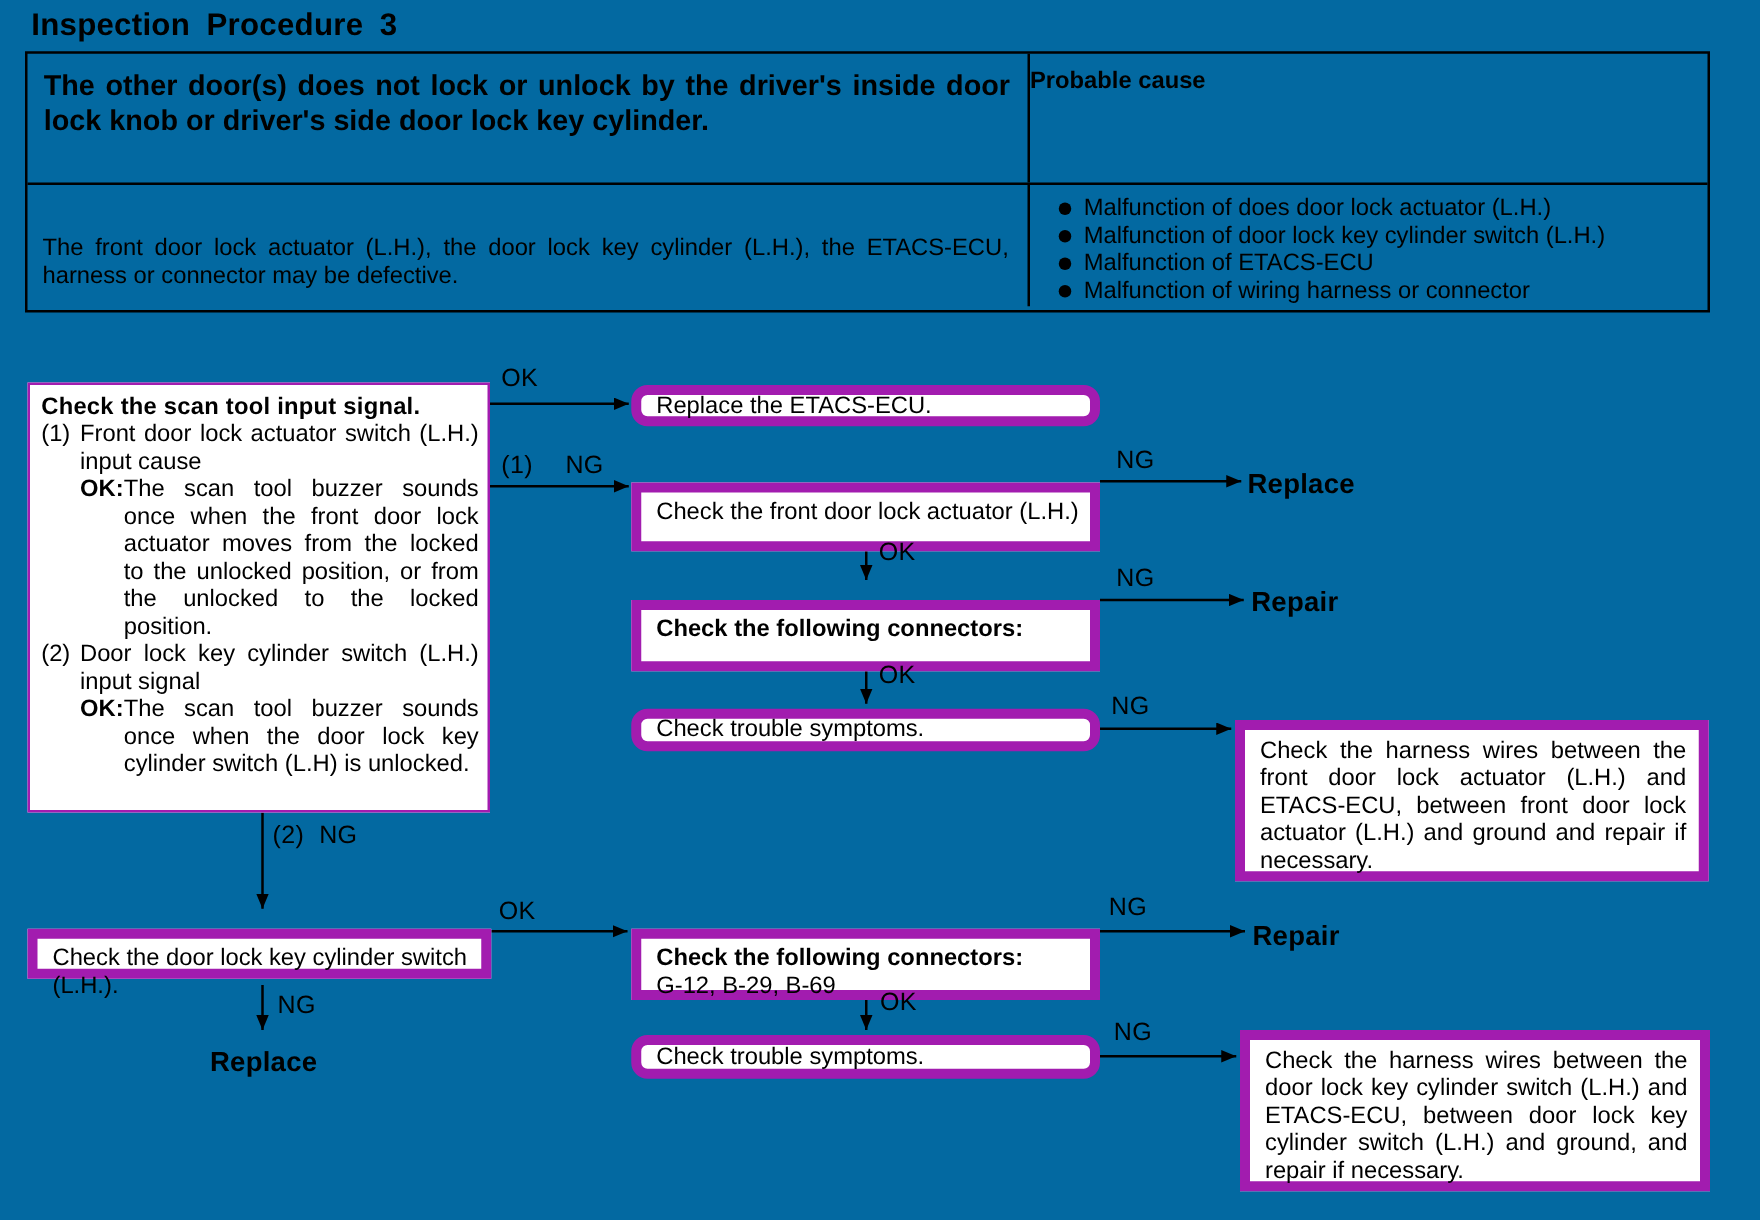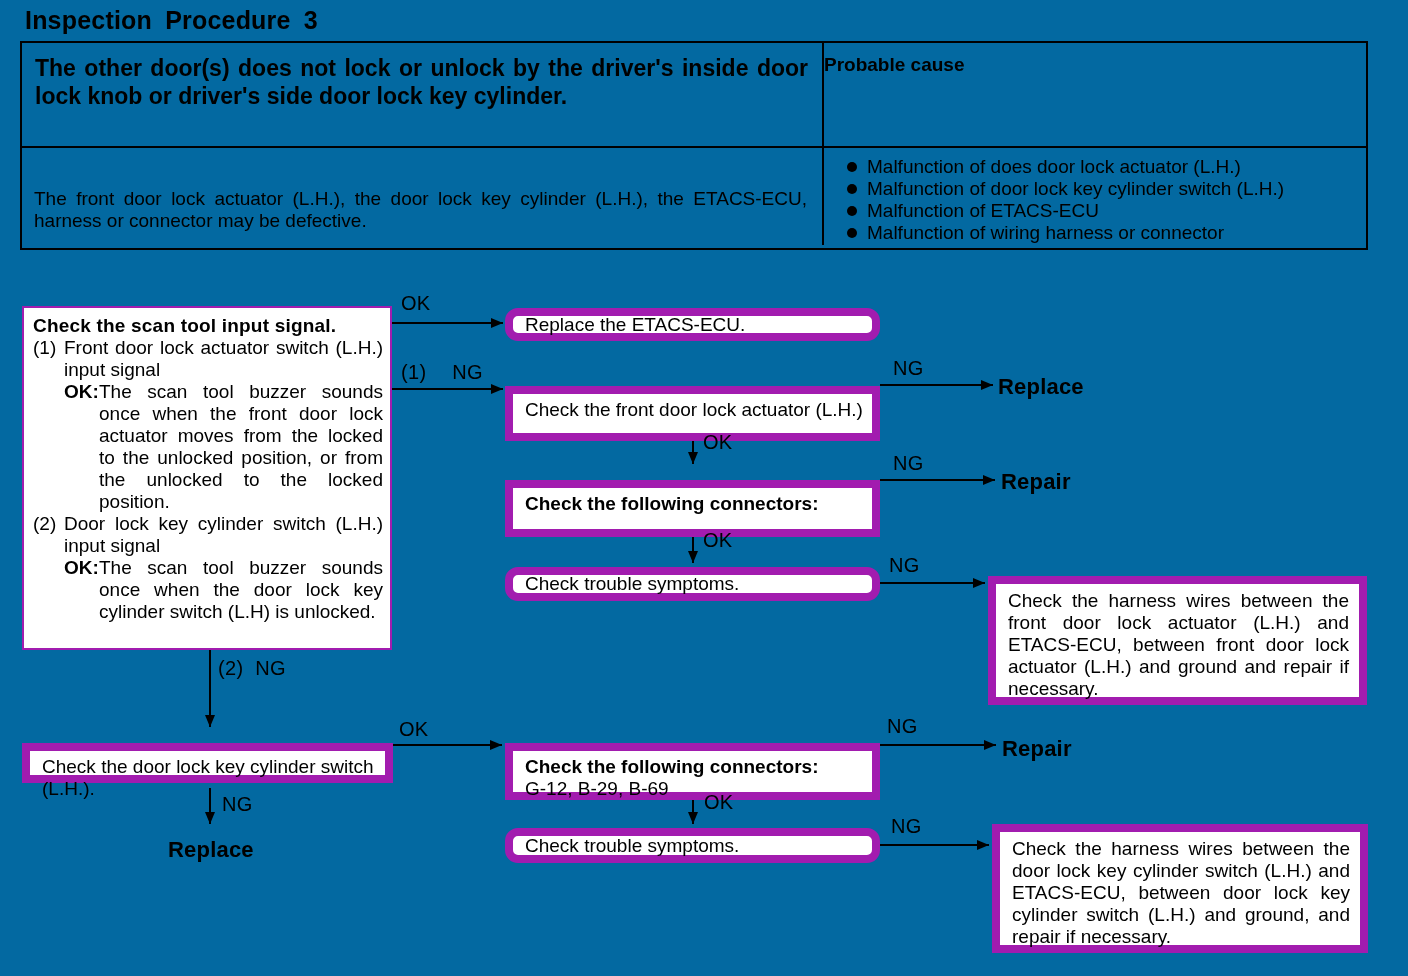--- a/index.html
+++ b/index.html
@@ -117,21 +117,21 @@
       <line x1="693" y1="788" x2="693" y2="824" marker-end="url(#arrow)"></line>
       <line x1="880" y1="845" x2="989" y2="845" marker-end="url(#arrow)"></line>
     </g>
   </svg>
 
   <div class="abs fbox thick" style="left:22px; top:306px; width:370px; height:344px;">
     <div class="scan-box">
       <div class="scan-title">Check the scan tool input signal.</div>
       <div class="flexrow">
         <span class="num">(1)</span>
-        <span class="itext">Front door lock actuator switch (L.H.) input signal</span>
+        <span class="itext">Front door lock actuator switch (L.H.) input cause</span>
       </div>
       <div class="okrow">
         <span class="oklab">OK:</span>
         <span class="oktext">The scan tool buzzer sounds once when the front door lock actuator moves from the locked to the unlocked position, or from the unlocked to the locked position.</span>
       </div>
       <div class="flexrow">
         <span class="num">(2)</span>
         <span class="itext">Door lock key cylinder switch (L.H.) input signal</span>
       </div>
       <div class="okrow">

